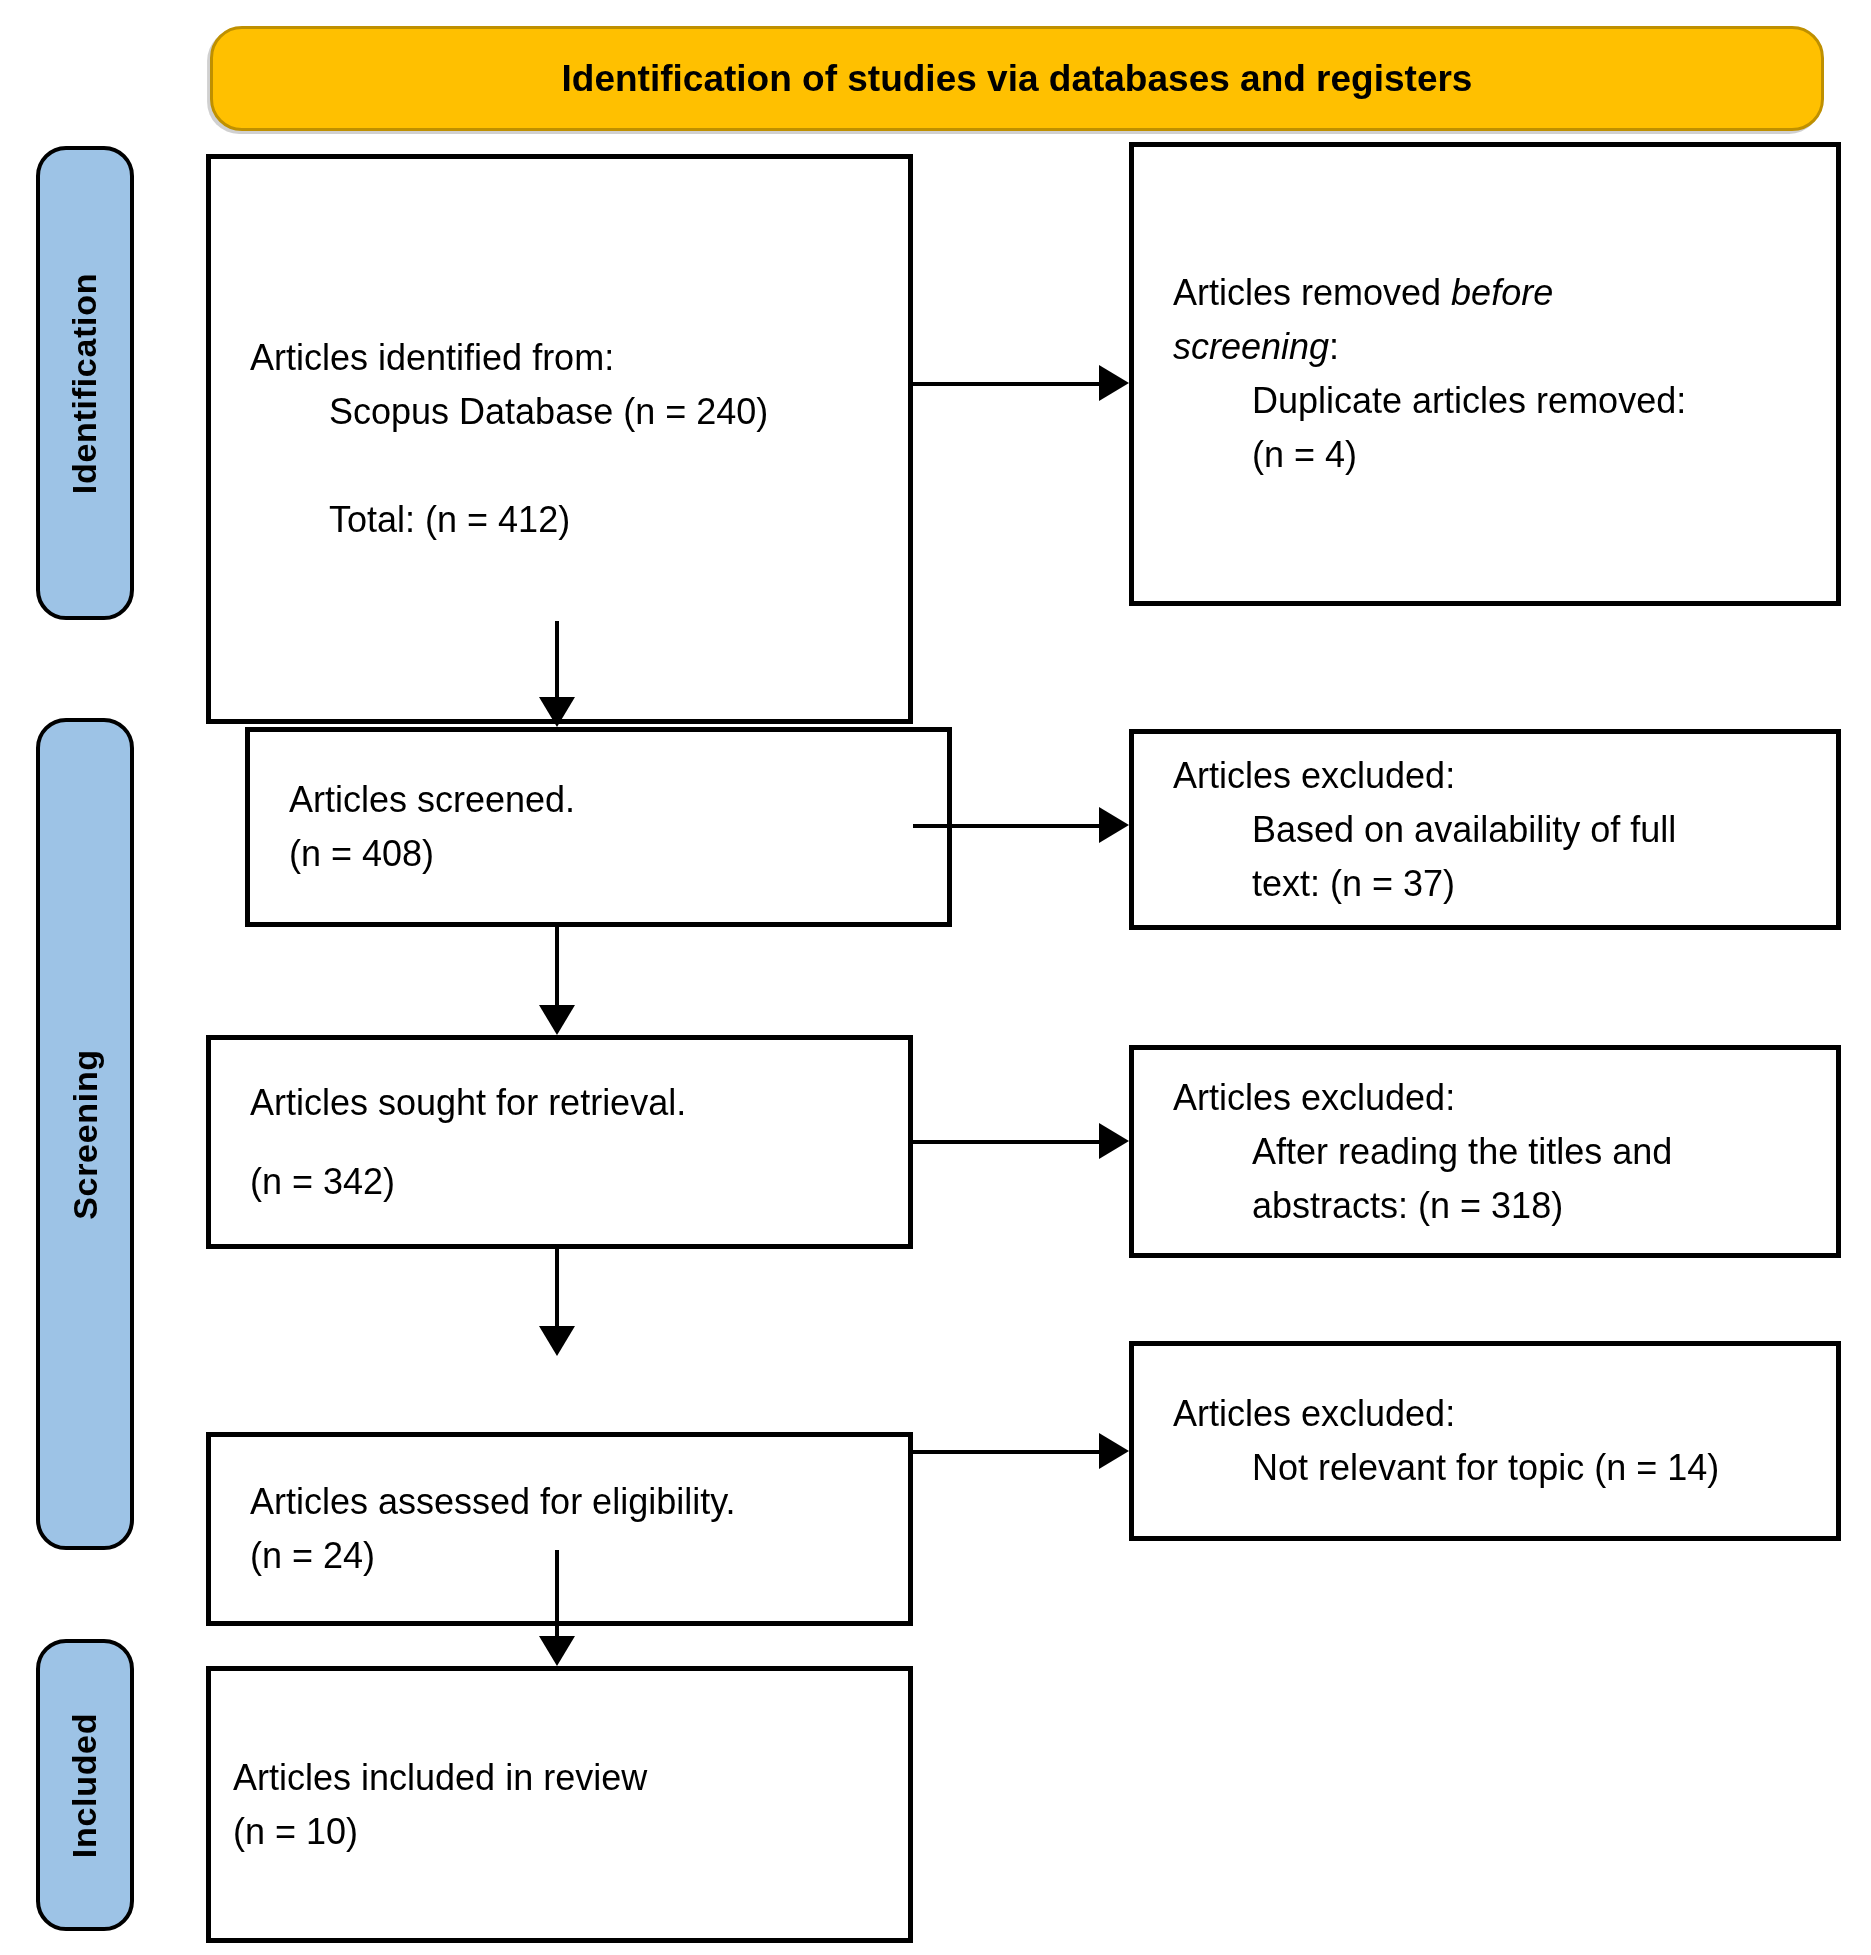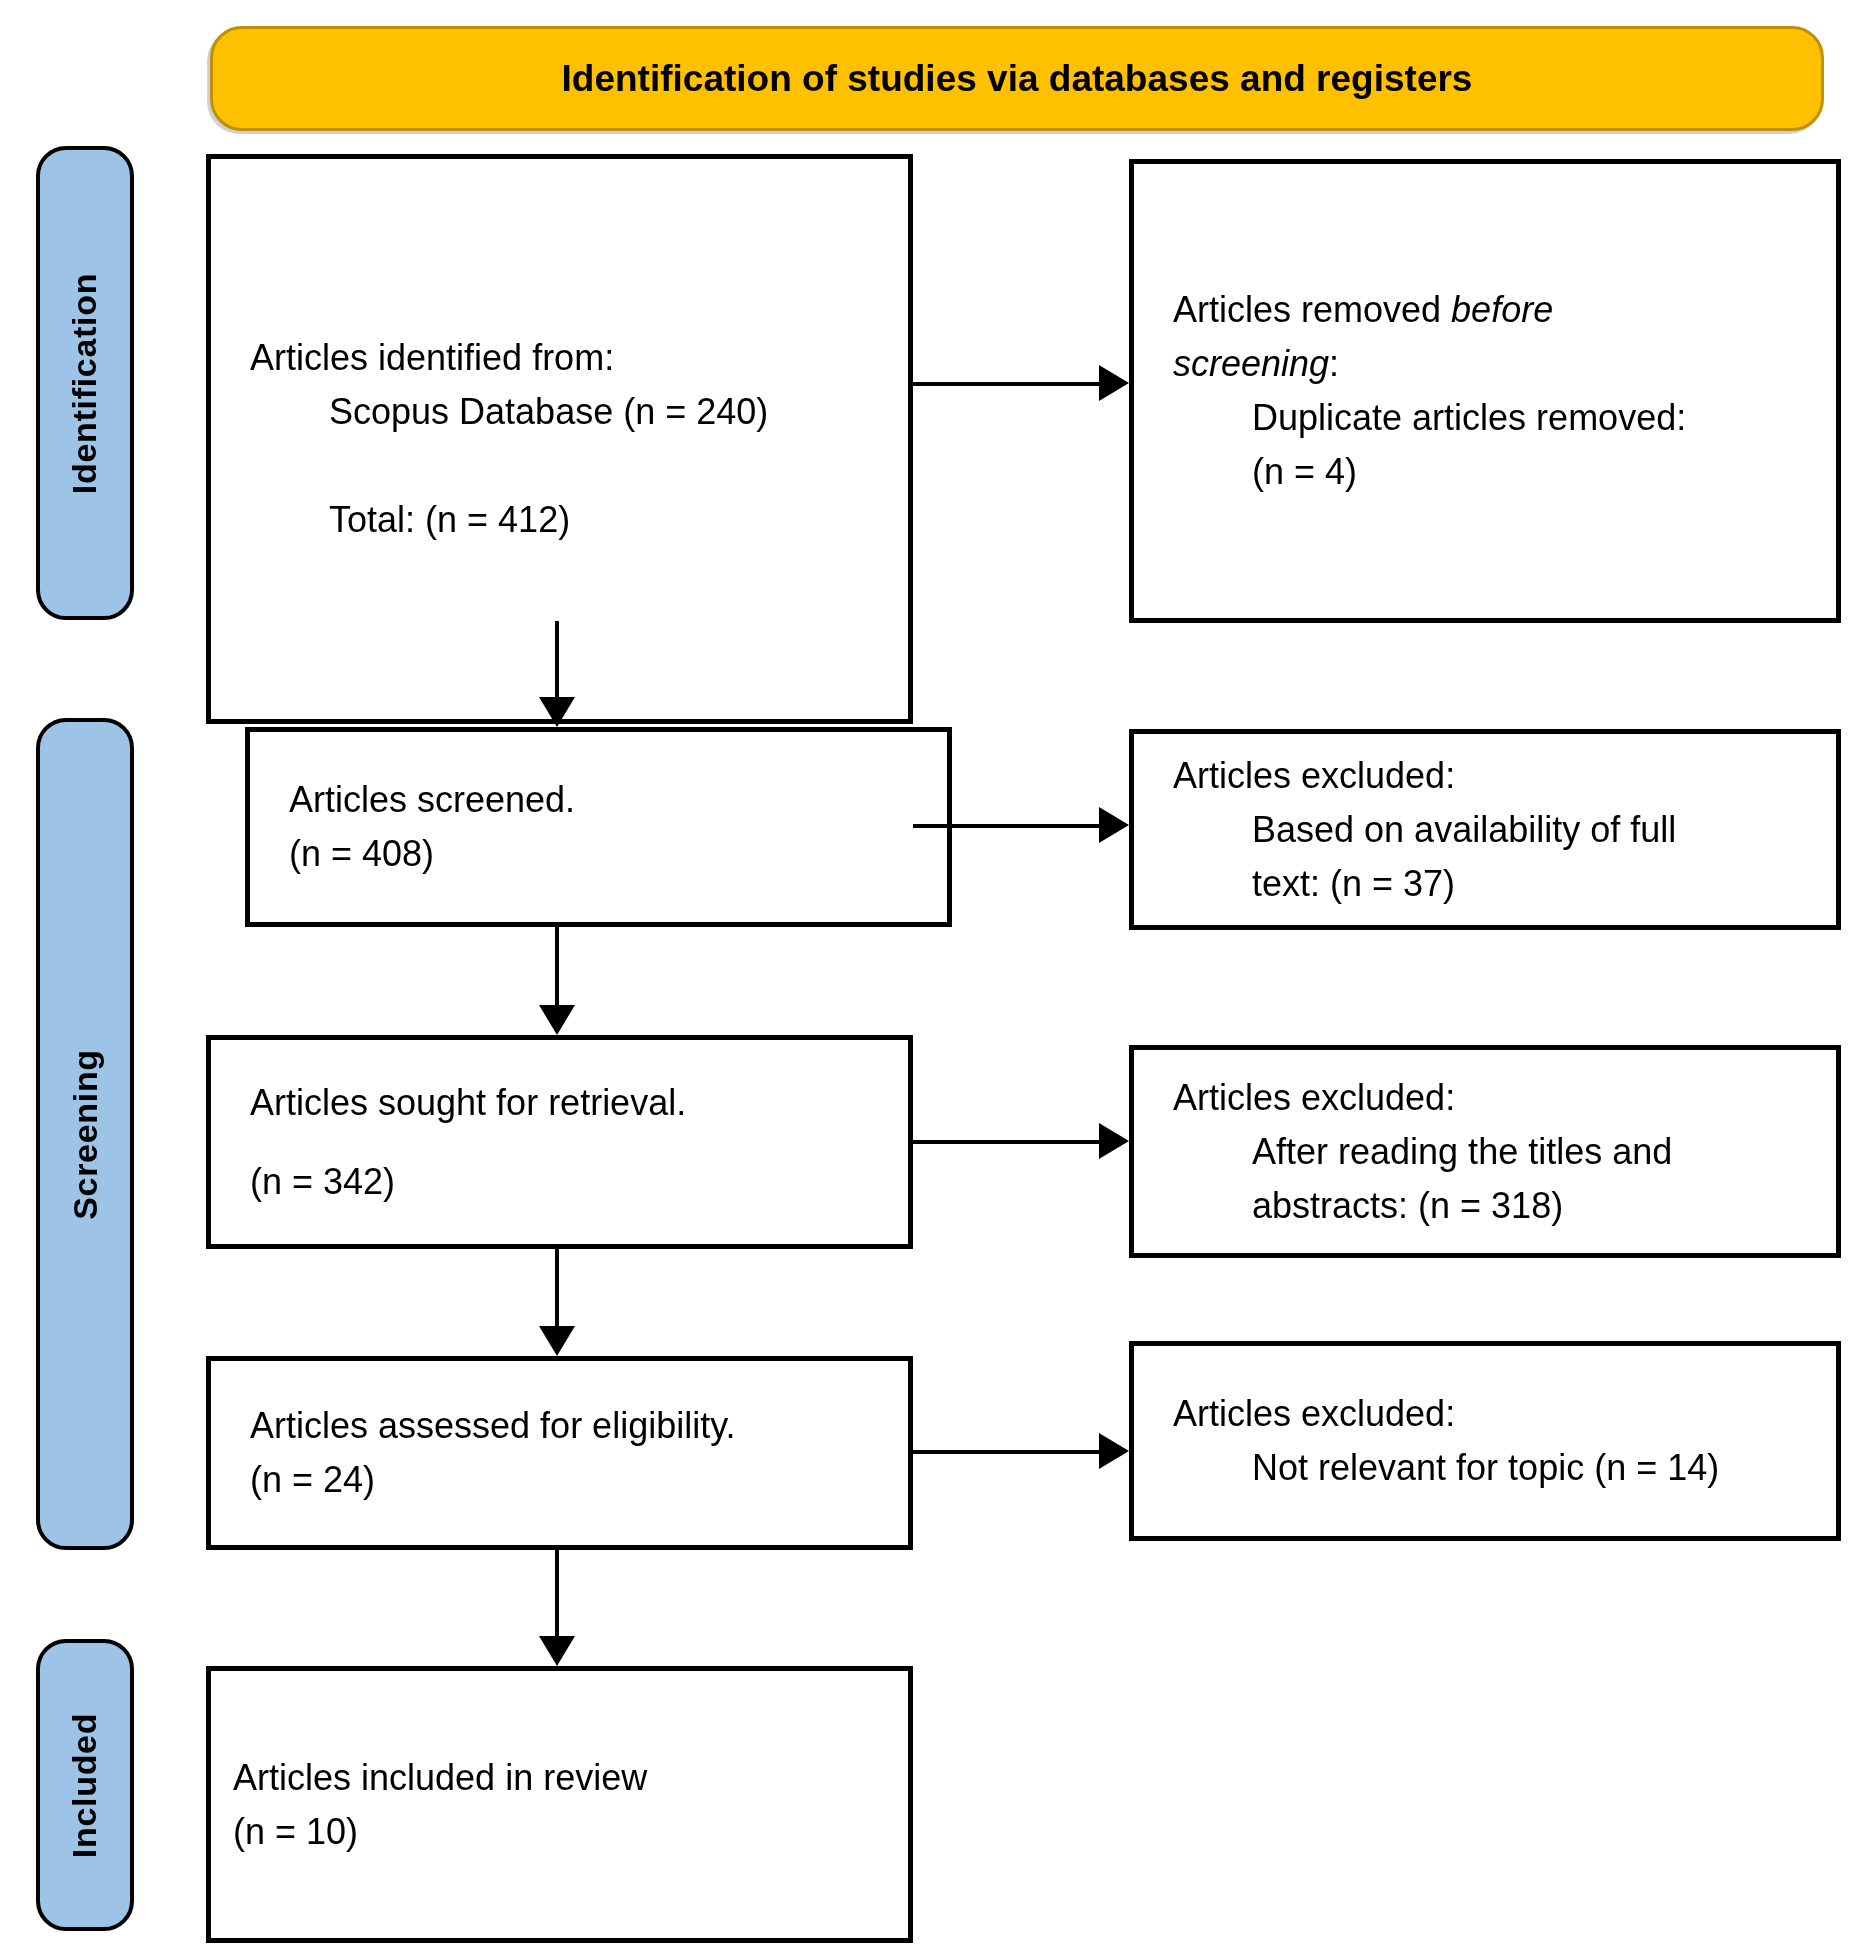--- a/index.html
+++ b/index.html
@@ -36,26 +36,26 @@
     border:5.7px solid var(--box-border,#000000);
     display:flex;flex-direction:column;justify-content:center;
     padding-left:39px;padding-right:14.4px;
   }
   .box .line{font-size:36px;line-height:54px;white-space:nowrap;}
   .box .line .it{font-style:italic;}
   .box .indent{padding-left:79px;}
   .col-left{left:206px;width:707px;}
   .col-right{left:1129px;width:712px;}
   #box-identified{top:154px;height:570px;}
-  #box-removed{top:159px;height:464px;}
+  #box-removed{top:142px;height:464px;}
   #box-screened{top:727px;height:200px;margin-left:39px;}
   #box-excluded-fulltext{top:729px;height:201px;}
   #box-sought{top:1035px;height:214px;gap:25px;}
   #box-excluded-titles{top:1045px;height:213px;}
-  #box-assessed{top:1356px;height:194px;}
+  #box-assessed{top:1432px;height:194px;}
   #box-excluded-relevance{top:1341px;height:200px;}
   #box-included{top:1666px;height:277px;padding-left:22px;}
   .vline{position:absolute;left:555px;width:4.3px;background:var(--arrow,#000);}
   .head-down{
     position:absolute;left:539px;width:0;height:0;
     border-left:18.7px solid transparent;border-right:18.7px solid transparent;
     border-top:30px solid var(--arrow,#000);
   }
   .hline{position:absolute;left:913px;width:188px;height:4.3px;background:var(--arrow,#000);}
   .head-right{

